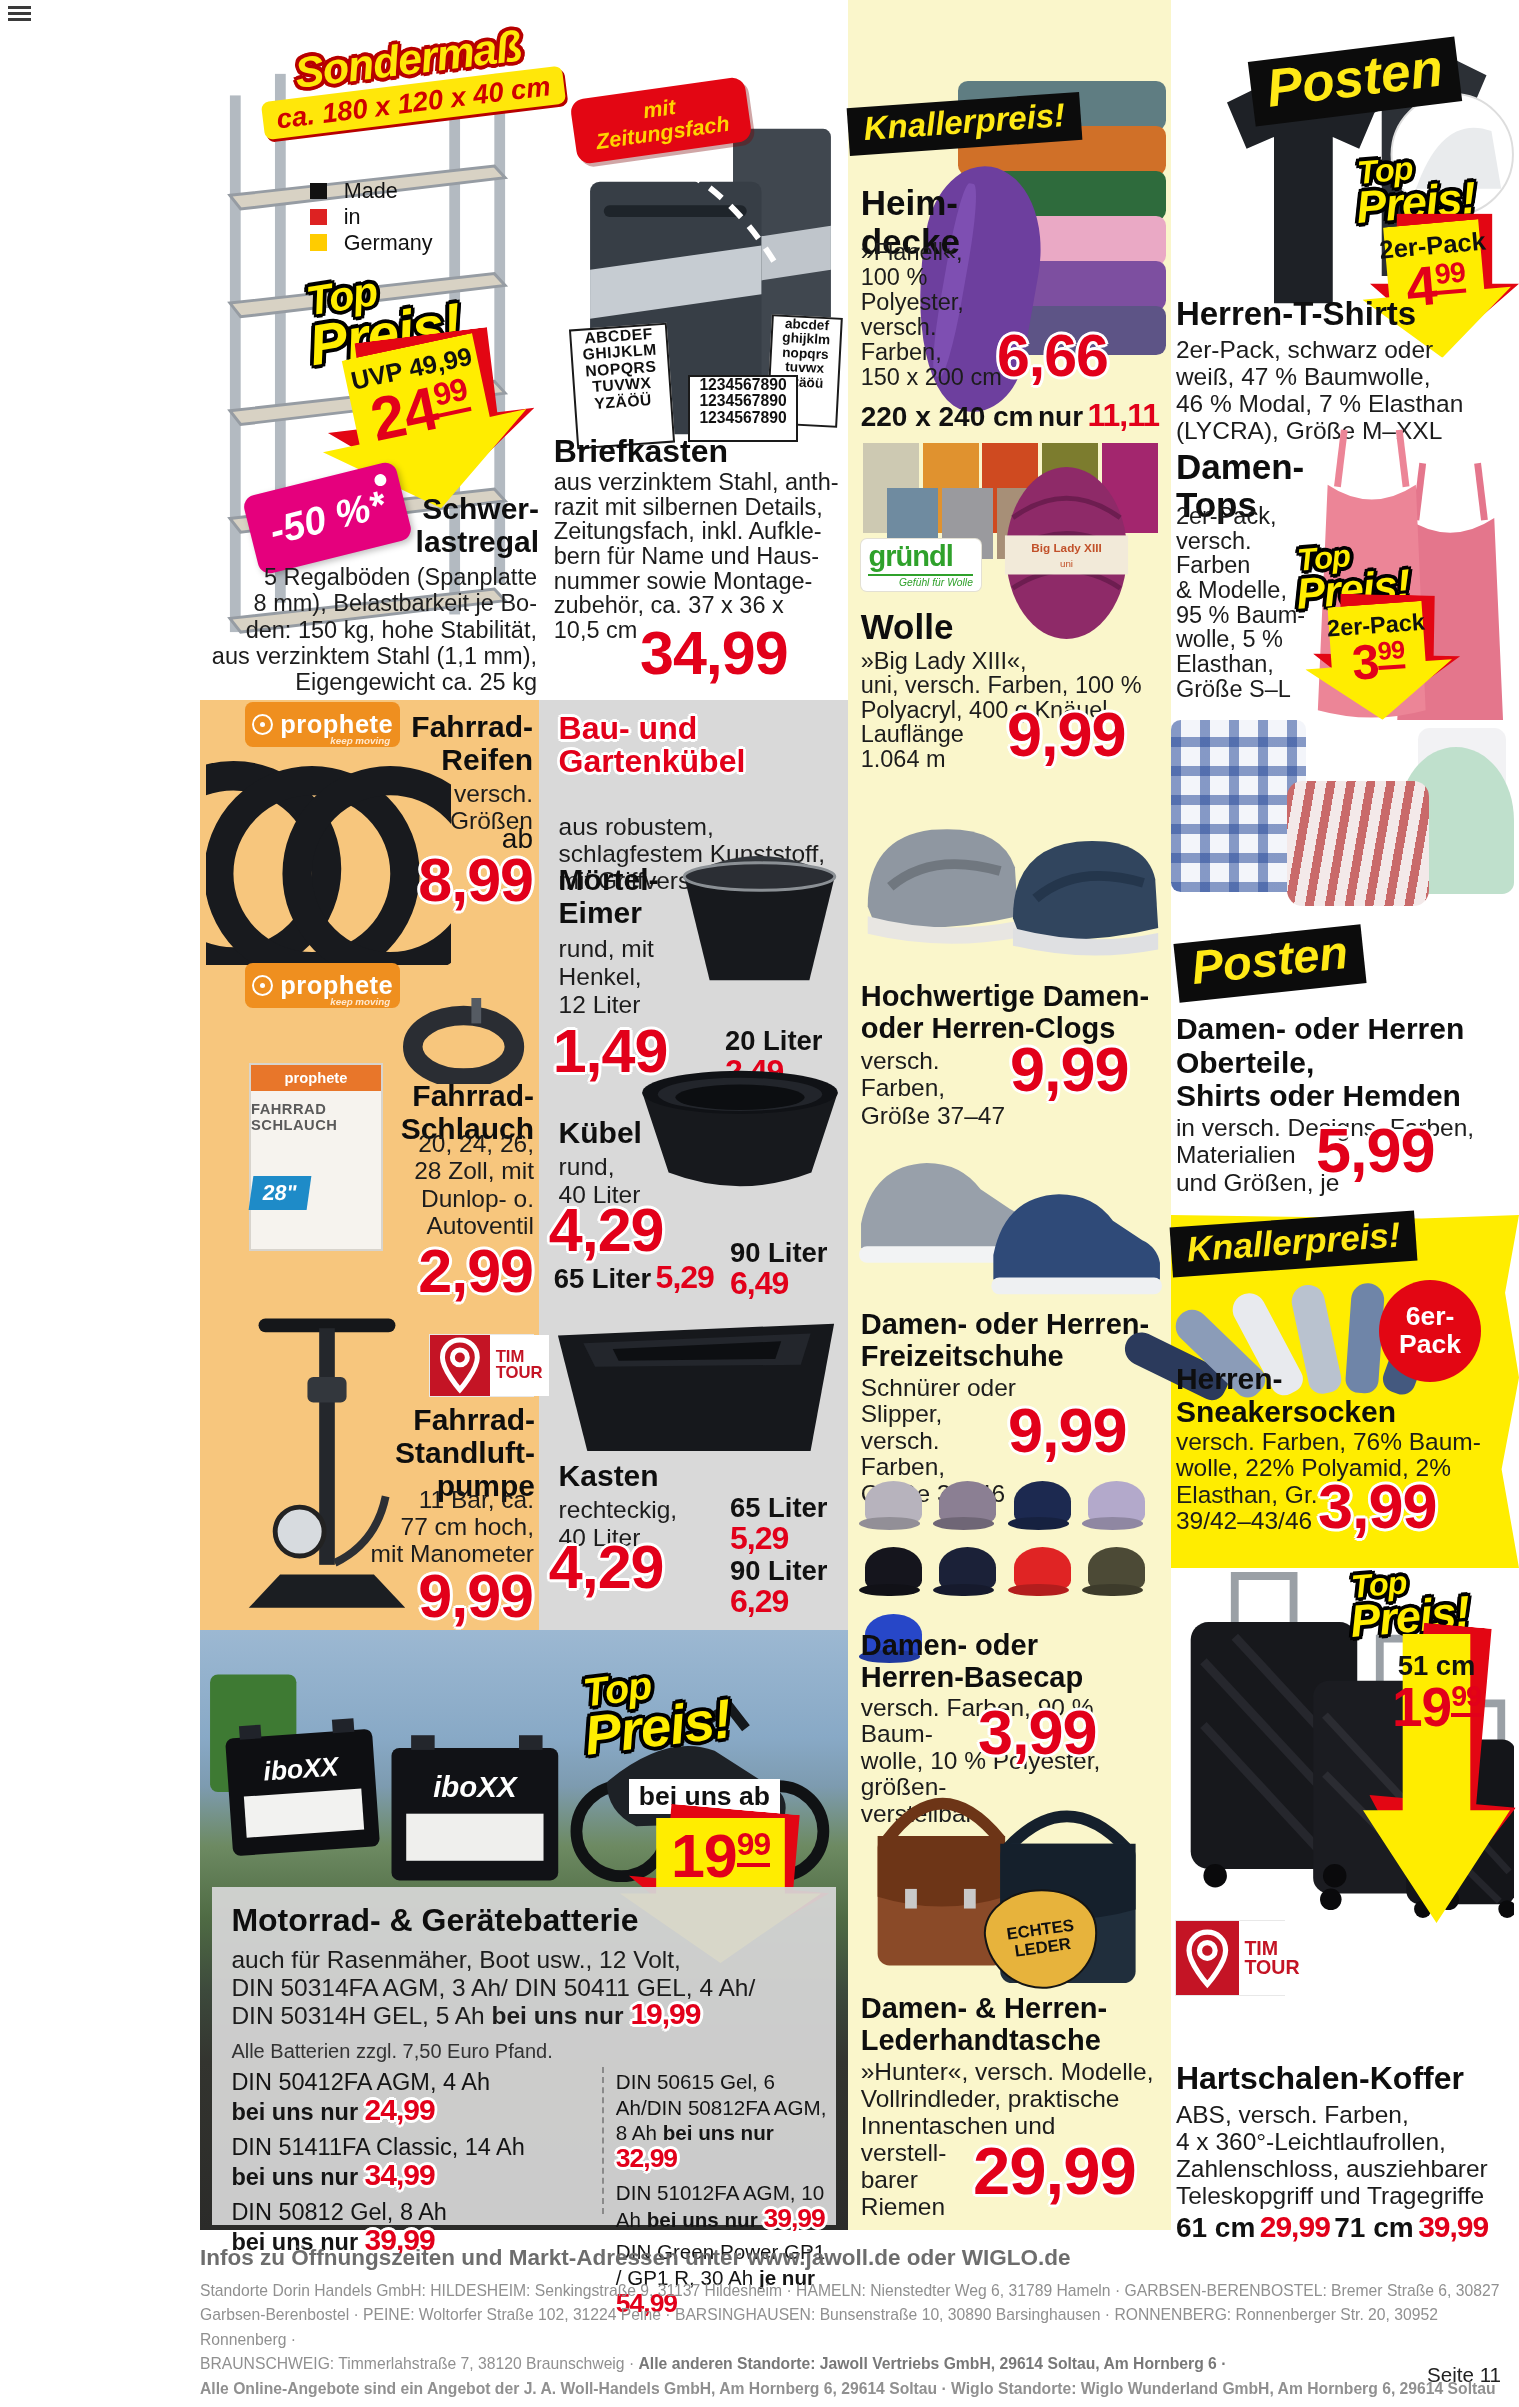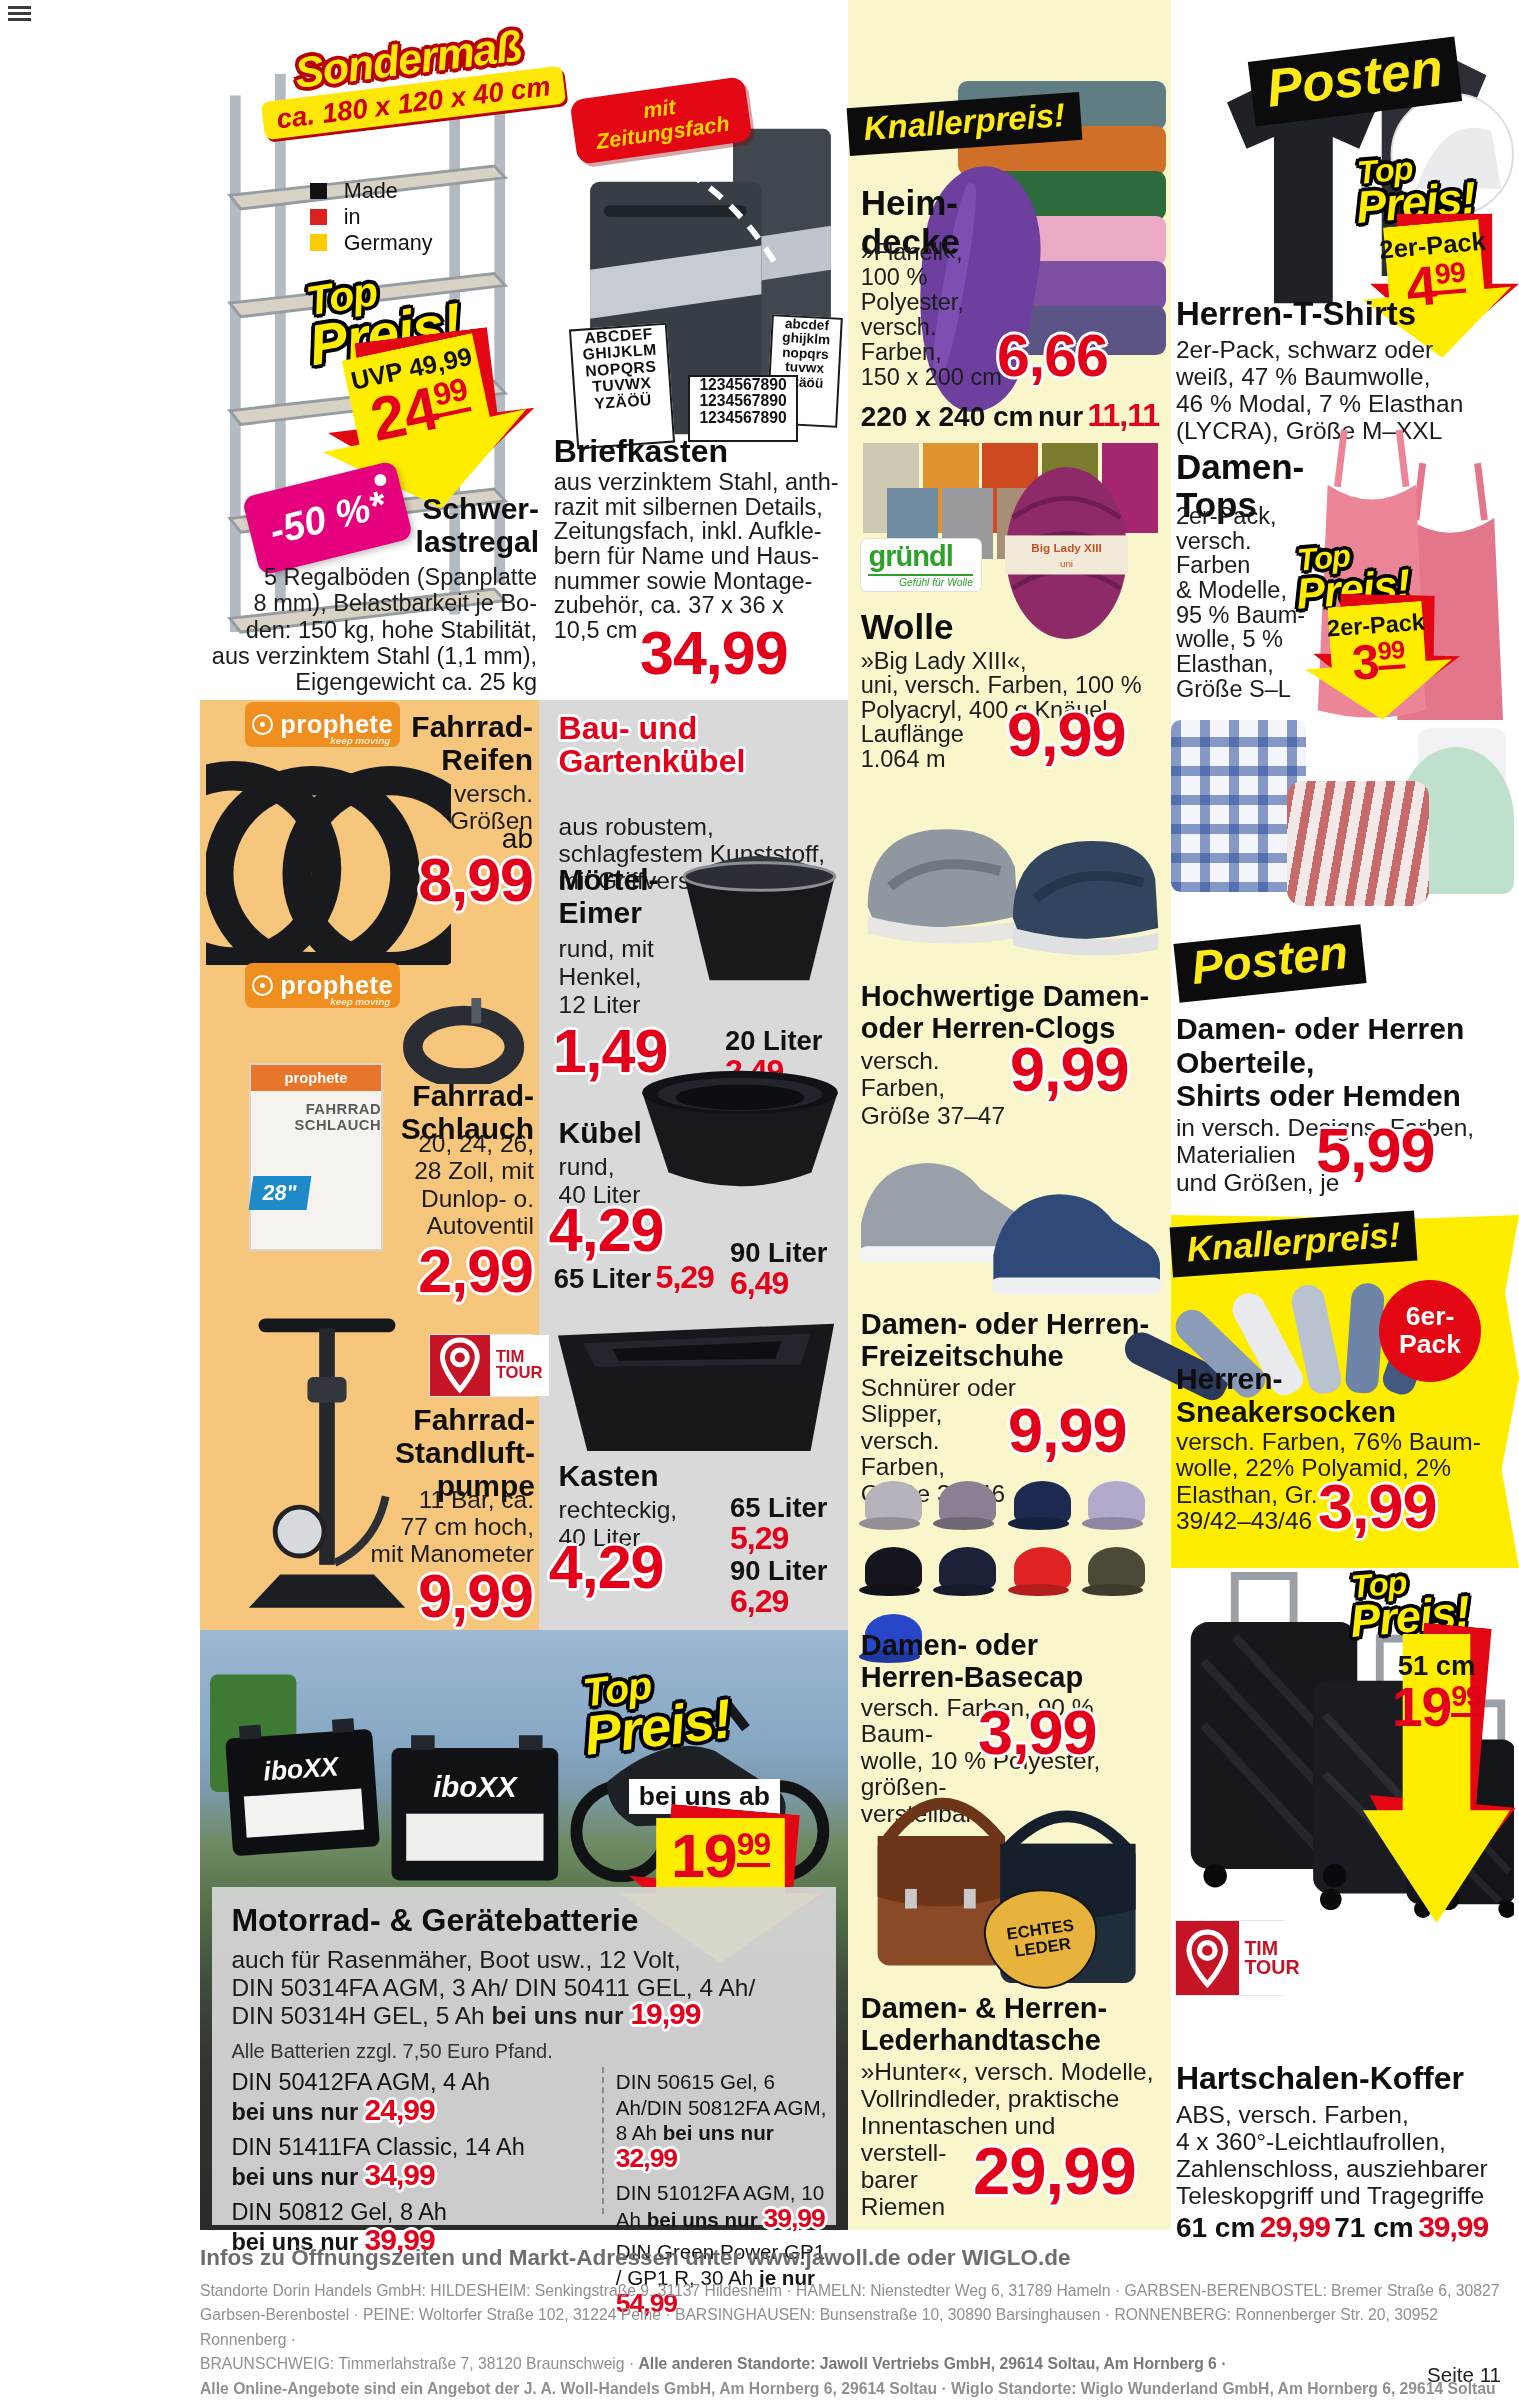--- a/index.html
+++ b/index.html
@@ -72,21 +72,21 @@
   .corner{width:23.5px;height:15.7px;background:repeating-linear-gradient(180deg,#3a3a3a 0 2.9px,transparent 2.9px 5.9px)}
   .bphoto{background:linear-gradient(180deg,#9cb8d2 0,#88a9c6 18%,#7d9bb0 26%,#6d8a62 36%,#4f6b44 48%,#3d4a3c 60%,#33342f 72%,#2b2b29 100%)}
   .bpanel{background:rgba(214,214,214,.94)}
   .bl{display:block;font-size:23.5px;color:#141414}
   .bl2{display:block;font-size:23.5px;color:#141414;font-weight:700;margin-bottom:7.8px}
   .bp{font-size:30px}
   .drape{position:absolute;background:#6d3f9e;border-radius:45% 55% 40% 60%/30% 40% 24% 70%}
   .drape::after{content:"";position:absolute;left:22%;top:8%;width:18%;height:80%;background:#7e4fb2;border-radius:40%;}
   .sch-box{background:#f6f3ee;border:2px solid #d8d4cd;position:relative}
   .sch-brand{background:#e8762a;color:#fff;font-weight:700;font-size:14.7px;padding:4.9px 3.9px;text-align:center}
-  .sch-title{font-weight:800;color:#5a5a5a;text-align:right;font-size:14.7px;margin-top:9.8px;letter-spacing:0.5px;line-height:1.15}
+  .sch-title{font-weight:800;color:#5a5a5a;text-align:left;font-size:14.7px;margin-top:9.8px;letter-spacing:0.5px;line-height:1.15}
   .sch-size{position:absolute;left:0;bottom:39px;background:#1e8bc8;color:#fff;font-weight:800;font-size:21.6px;padding:3.9px 11.8px;transform:skew(-8deg)}
 </style>
 </head>
 <body>
 
 <div id="page">
 
   <div class="abs corner" style="left:7.8px;top:5.9px"></div>
 
   <div class="abs" style="left:848px;top:0;width:323px;height:2230px;background:#faf6cb"></div>

